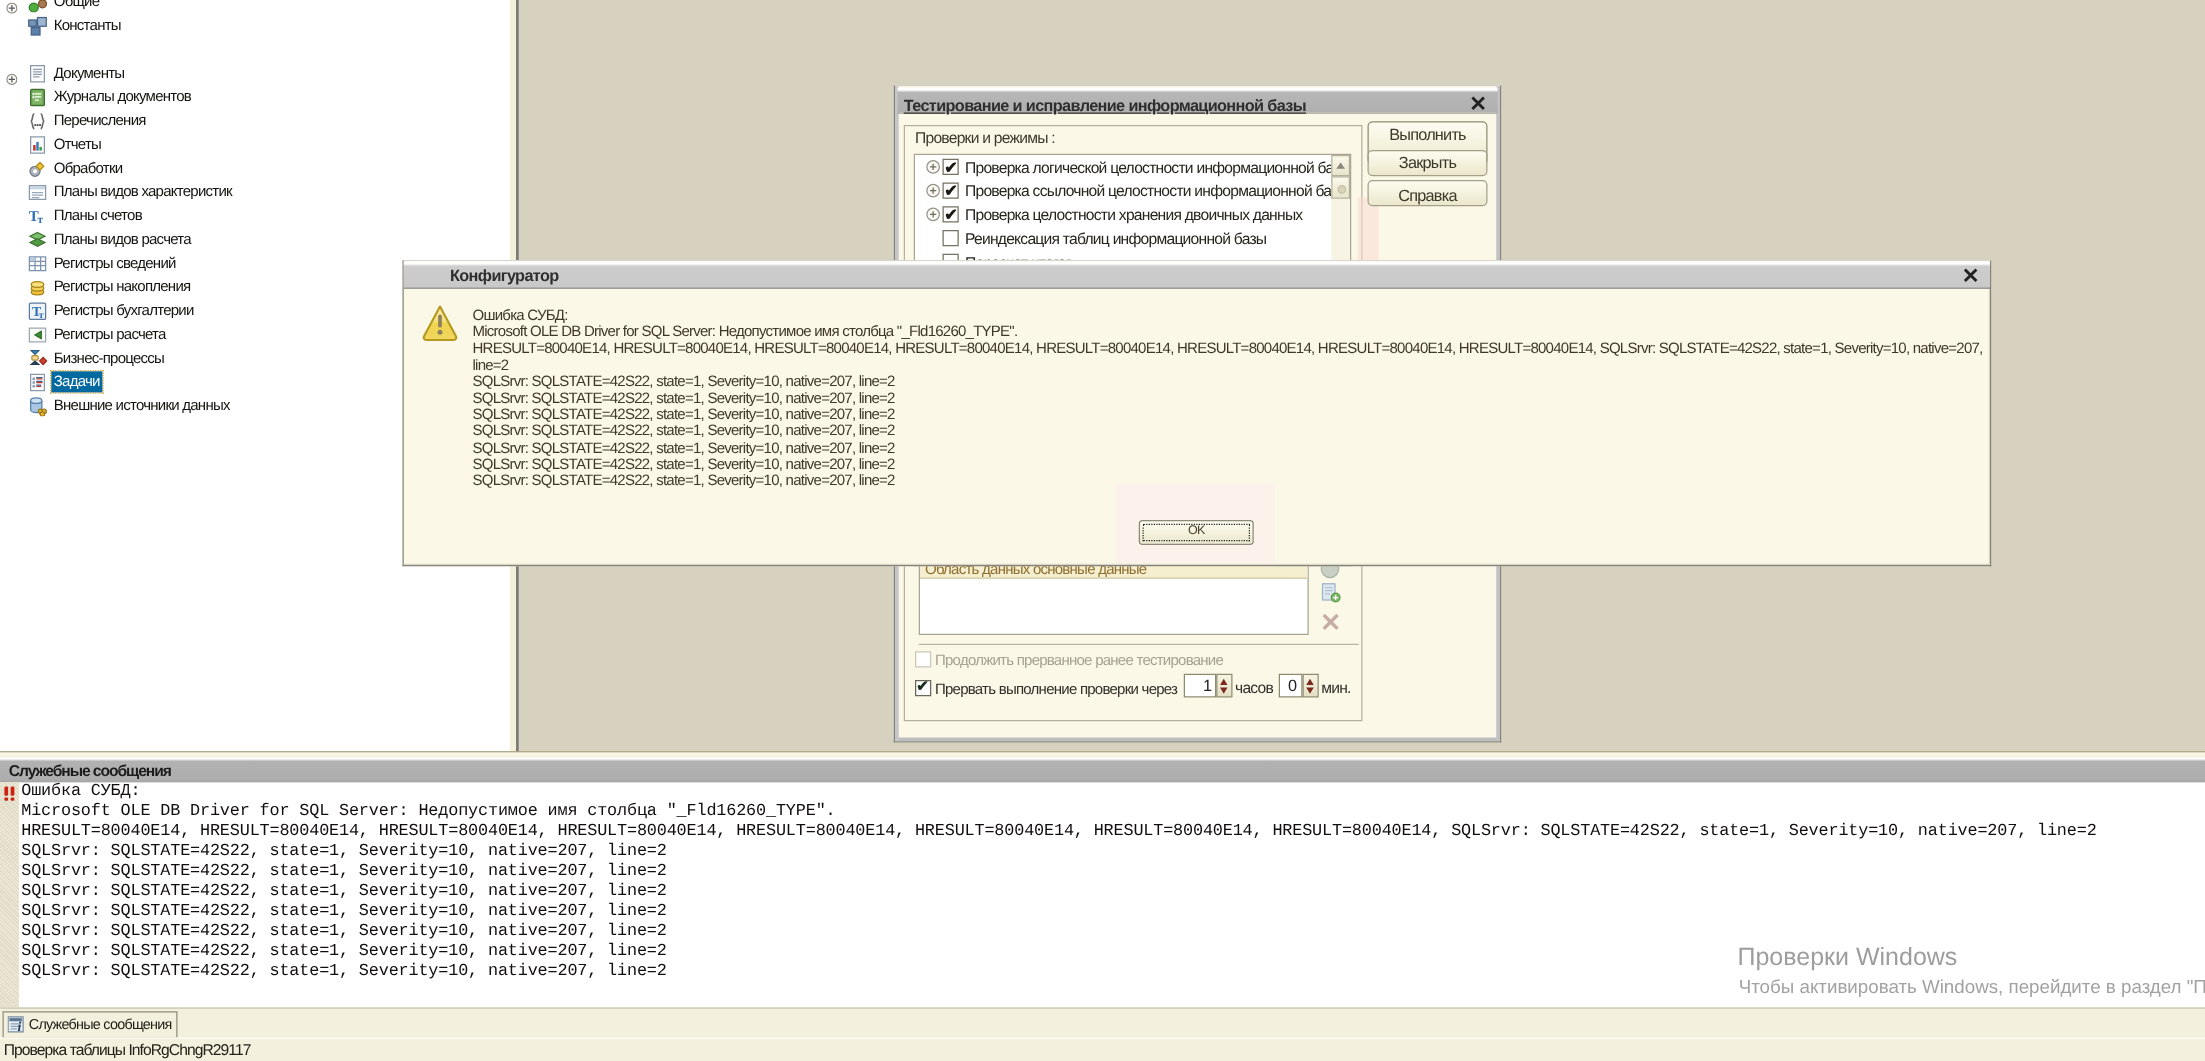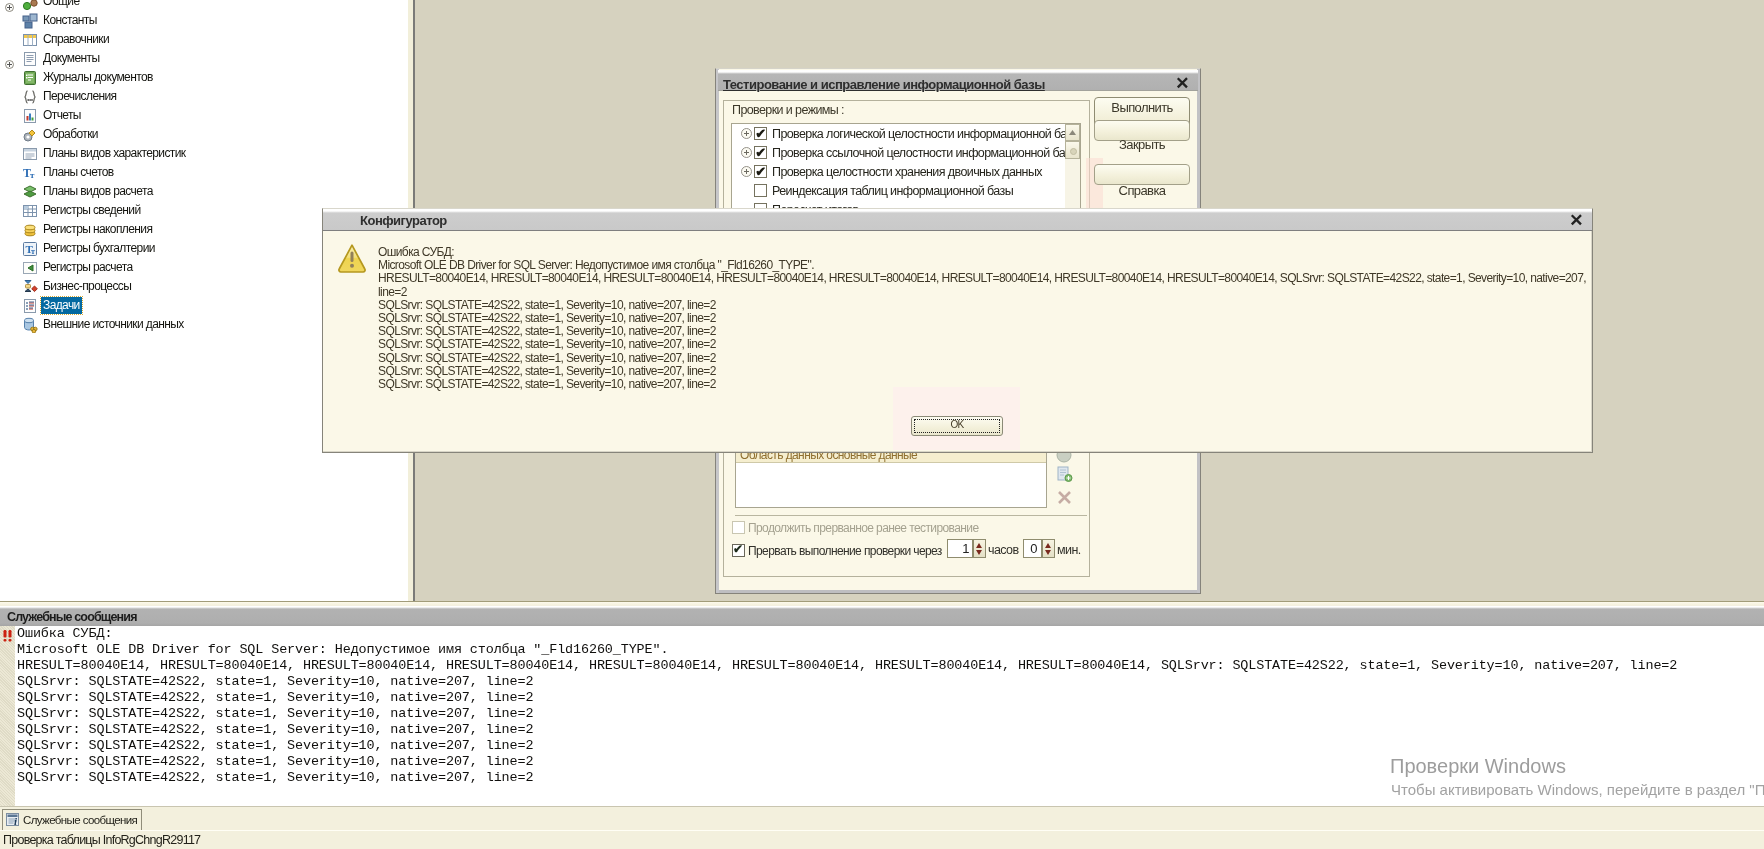--- a/index.html
+++ b/index.html
@@ -84,28 +84,20 @@
       <span class="lbl">Общие</span>
     </div>
 <div class="trow" style="top:12px">
       <span class="ico"><svg width="16" height="16">
           <rect x="1" y="3" width="6" height="5" fill="#7796b5" stroke="#44618a"></rect>
           <rect x="8" y="1" width="7" height="7" fill="#9db6cf" stroke="#44618a"></rect>
           <rect x="3" y="9" width="7" height="6" fill="#5d81a8" stroke="#44618a"></rect>
         </svg></span>
       <span class="lbl">Константы</span>
     </div>
-<div class="trow" style="top:31px">
-      <span class="ico"><svg width="16" height="16">
-          <rect x="1.5" y="2.5" width="13" height="11" fill="#fff" stroke="#7d93ad"></rect>
-          <rect x="2" y="3" width="12" height="3" fill="#f2c84b"></rect>
-          <path d="M6 3v10.5M10.5 3v10.5" stroke="#9eb0c4"></path>
-        </svg></span>
-      <span class="lbl">Справочники</span>
-    </div>
 <div class="trow" style="top:50px">
       <span class="exp"><svg width="9" height="9">
           <circle cx="4.5" cy="4.5" r="4" fill="#fcfcfa" stroke="#8d8b81"></circle>
           <path d="M2 4.5h5M4.5 2v5" stroke="#555" stroke-width="1"></path>
         </svg></span>
       <span class="ico"><svg width="16" height="16">
           <rect x="2.5" y="1.5" width="11" height="13" fill="#fdfdfd" stroke="#8a9aac"></rect>
           <path d="M4.5 4.5h7M4.5 6.5h7M4.5 8.5h7M4.5 10.5h5" stroke="#8d9cb0"></path>
         </svg></span>
       <span class="lbl">Документы</span>
@@ -272,22 +264,22 @@
           <path d="M6.5 5l3.5 5h-7z" fill="#8b887a"></path>
         </svg></div>
     <div style="position:absolute;left:0;top:17px;width:15px;height:18px;background:linear-gradient(#fbf9ec,#e8e4cc);border:1px solid #b5b29a;box-sizing:border-box;">
         <div style="position:absolute;left:4px;top:6px;width:5px;height:5px;border-radius:50%;background:#d8d4ba;border:1px solid #c2bea2;"></div>
       </div>
   </div>
 
   <div style="position:absolute;left:370px;top:89px;width:17px;height:54px;background:rgba(251,219,209,0.55);"></div>
 
   <div class="btn1c" style="left:378px;top:28px;width:96px;height:35px;padding-top:2px;border-color:#8f8c72;">Выполнить</div>
-  <div class="btn1c" style="left:378px;top:51px;width:96px;height:21px;padding-top:16px;">Закрыть</div>
-  <div class="btn1c" style="left:378px;top:75px;width:96px;height:21px;padding-top:18px;margin-top:20px;">Справка</div>
+  <div class="btn1c" style="left:378px;top:51px;width:96px;height:21px;padding-top:1px;">Закрыть</div>
+  <div class="btn1c" style="left:378px;top:75px;width:96px;height:21px;padding-top:4px;">Справка</div>
 
   <div style="position:absolute;left:19px;top:377px;width:312px;height:62px;background:#fff;border:1px solid #a8a590;box-sizing:border-box;">
     <div style="position:absolute;left:0;top:0;width:100%;height:15px;background:#f5eecf;border-bottom:1px solid #cfc9a8;">
         <span style="position:absolute;left:4px;top:1px;font-size:12px;color:#8f6f2f;white-space:nowrap;">Область данных основные данные</span>
       </div>
   </div>
 
   <div style="position:absolute;left:340px;top:378px;width:17px;height:17px;"><svg width="17" height="17">
         <circle cx="8" cy="8" r="7" fill="#c9cfc2" stroke="#aab3a5"></circle>
       </svg></div>

